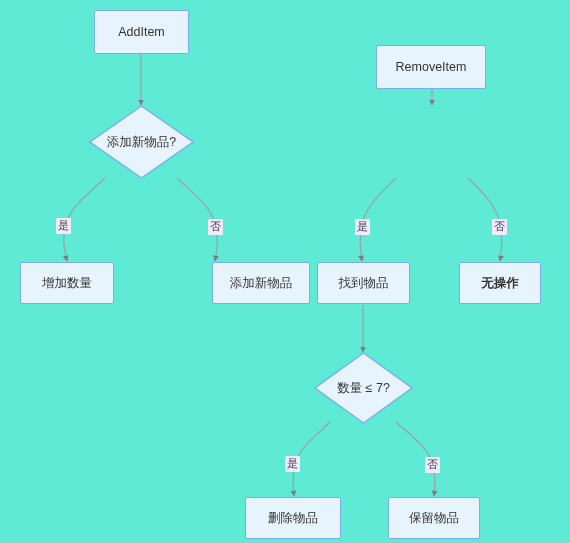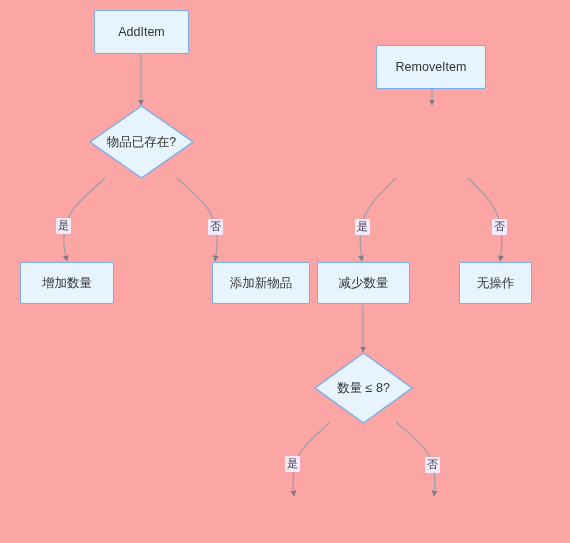--- a/index.html
+++ b/index.html
@@ -4,21 +4,21 @@
 <style>
   html, body {
     margin: 0;
     padding: 0;
     background: #ffffff;
   }
   #canvas {
     position: relative;
     width: 570px;
     height: 543px;
-    background: #fca5a5;
+    background: #5eead4;
     font-family: "Liberation Sans", "DejaVu Sans", sans-serif;
     overflow: hidden;
   }
   #edge-layer {
     position: absolute;
     left: 0;
     top: 0;
     width: 570px;
     height: 543px;
   }
@@ -101,52 +101,58 @@
   </svg>
 
   <div class="node node-box" style="left:94px; top:10px; width:95px; height:44px;">
     <span>AddItem</span>
   </div>
 
   <div class="node node-diamond" style="left:89px; top:105px; width:105px; height:74px;">
     <svg class="diamond-shape" viewBox="0 0 105 74" preserveAspectRatio="none">
       <polygon points="52.5,1 104,37 52.5,73 1,37" fill="#e8f4fd" stroke="#7aaee8" stroke-width="1.4"></polygon>
     </svg>
-    <span class="diamond-label">物品已存在?</span>
+    <span class="diamond-label">添加新物品?</span>
   </div>
 
   <div class="node node-box" style="left:20px; top:262px; width:94px; height:42px;">
     <span>增加数量</span>
   </div>
 
   <div class="node node-box" style="left:168px; top:262px; width:98px; height:42px;margin-left:44px;">
     <span>添加新物品</span>
   </div>
 
   <div class="node node-box" style="left:376px; top:10px; width:110px; height:44px;margin-top:35px;">
     <span>RemoveItem</span>
   </div>
 
 
   <div class="node node-box" style="left:317px; top:262px; width:93px; height:42px;">
-    <span>减少数量</span>
+    <span>找到物品</span>
   </div>
 
-  <div class="node node-box" style="left:459px; top:262px; width:73px; height:42px;">
+  <div class="node node-box" style="left:459px; top:262px; width:82px; height:42px;font-weight:bold;">
     <span>无操作</span>
   </div>
 
   <div class="node node-diamond" style="left:314px; top:352px; width:99px; height:72px;">
     <svg class="diamond-shape" viewBox="0 0 99 72" preserveAspectRatio="none">
       <polygon points="49.5,1 98,36 49.5,71 1,36" fill="#e8f4fd" stroke="#7aaee8" stroke-width="1.4"></polygon>
     </svg>
-    <span class="diamond-label">数量 ≤ 8?</span>
+    <span class="diamond-label">数量 ≤ 7?</span>
   </div>
 
+  <div class="node node-box" style="left:245px; top:497px; width:96px; height:42px;">
+    <span>删除物品</span>
+  </div>
 
+  <div class="node node-box" style="left:388px; top:497px; width:92px; height:42px;">
+    <span>保留物品</span>
+  </div>
 
   <div class="edge-label" style="left:56px; top:218px; width:15px; height:16px;">是</div>
 
   <div class="edge-label" style="left:208px; top:219px; width:15px; height:16px;">否</div>
 
   <div class="edge-label" style="left:355px; top:219px; width:15px; height:16px;">是</div>
 
   <div class="edge-label" style="left:492px; top:219px; width:15px; height:16px;">否</div>
 
   <div class="edge-label" style="left:285px; top:456px; width:15px; height:16px;">是</div>

